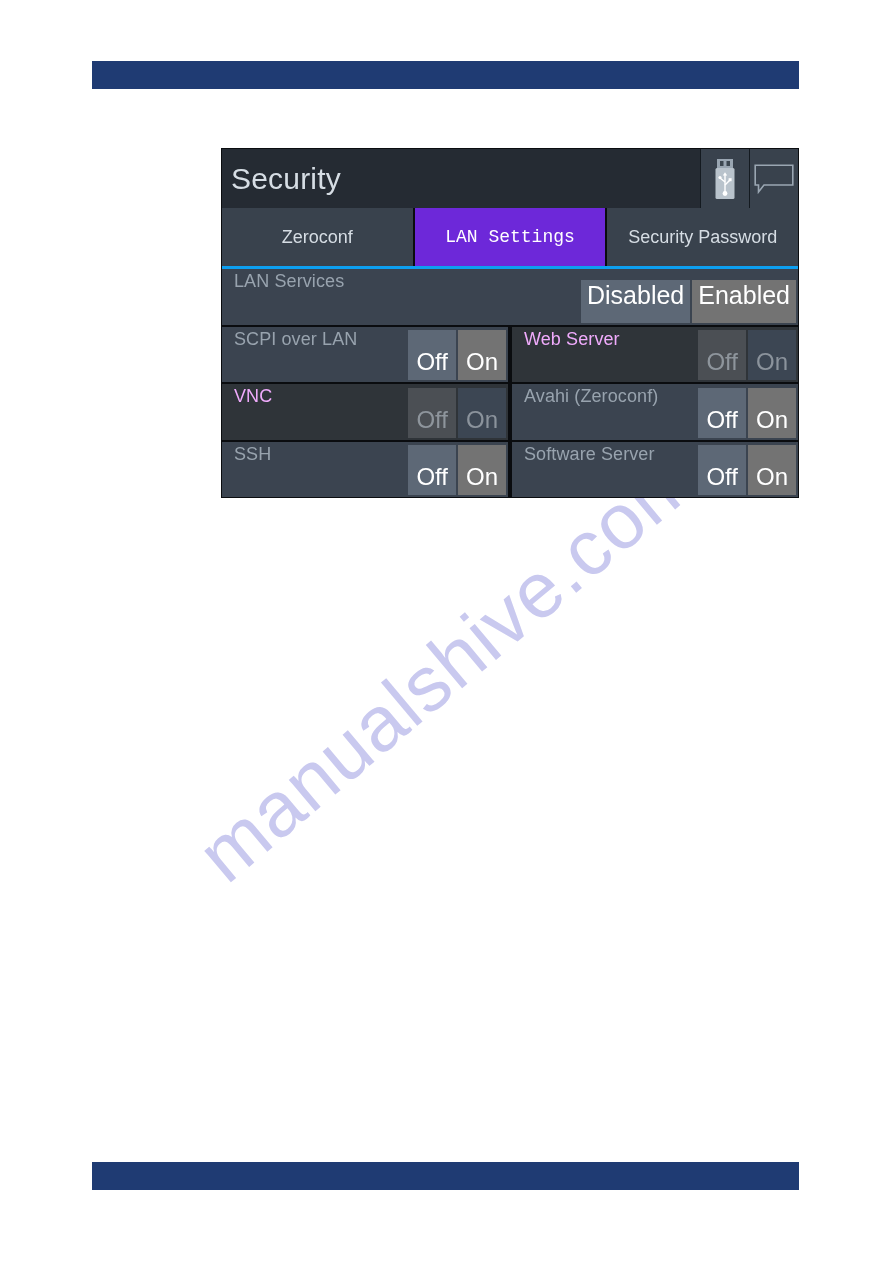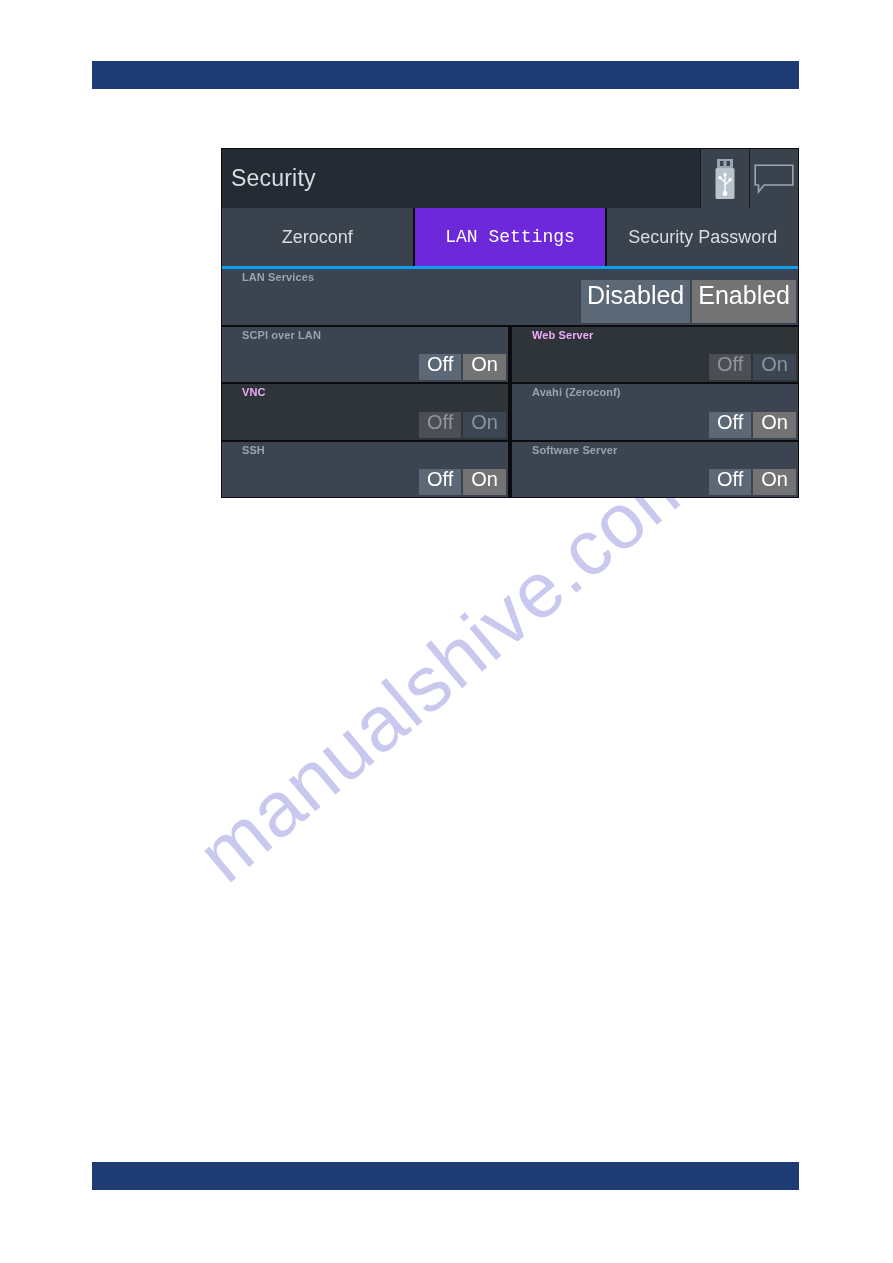--- a/index.html
+++ b/index.html
@@ -68,21 +68,21 @@
     background: #252b33;
     display: flex;
     align-items: stretch;
     flex: 0 0 auto;
   }
   .titlebar .title {
     flex: 1 1 auto;
     display: flex;
     align-items: center;
     padding-left: 9px;
-    font-size: 23px;
+    font-size: 30px;
     color: #d6dde4;
     letter-spacing: .2px;
   }
   .titlebar .icon-cell {
     width: 48px;
     background: #39424d;
     border-left: 1px solid #141a20;
     display: flex;
     align-items: center;
     justify-content: center;
@@ -139,42 +139,41 @@
     background: #3b4450;
     box-sizing: border-box;
     overflow: hidden;
   }
   .cell + .cell { border-left: 4px solid #0a0c0f; }
   .cell.full { flex: 1 1 100%; }
   .cell.dimmed { background: #2f3439; }
 
   .cell-label {
     position: absolute;
-    left: 20px;
+    left: 12px;
     top: 2px;
-    font-size: 11px;
+    font-size: 18px;
     color: #98a3ae;
     letter-spacing: .1px;
     white-space: nowrap;
-    font-weight: bold;
   }
   .cell.dimmed .cell-label { color: #f0abfc; }
 
   
   .toggle {
     position: absolute;
     right: 2px;
     bottom: 2px;
     display: flex;
     gap: 2px;
   }
   .toggle .seg {
-    font-size: 20px;
+    font-size: 24px;
     line-height: 1;
-    padding: 0 8px 6px;
+    padding: 20px 8px 6px;
     display: flex;
     align-items: center;
     justify-content: center;
     box-sizing: border-box;
     white-space: nowrap;
   }
   .seg.off-inactive {
     background: #5d6876;
     color: #ffffff;
   }

